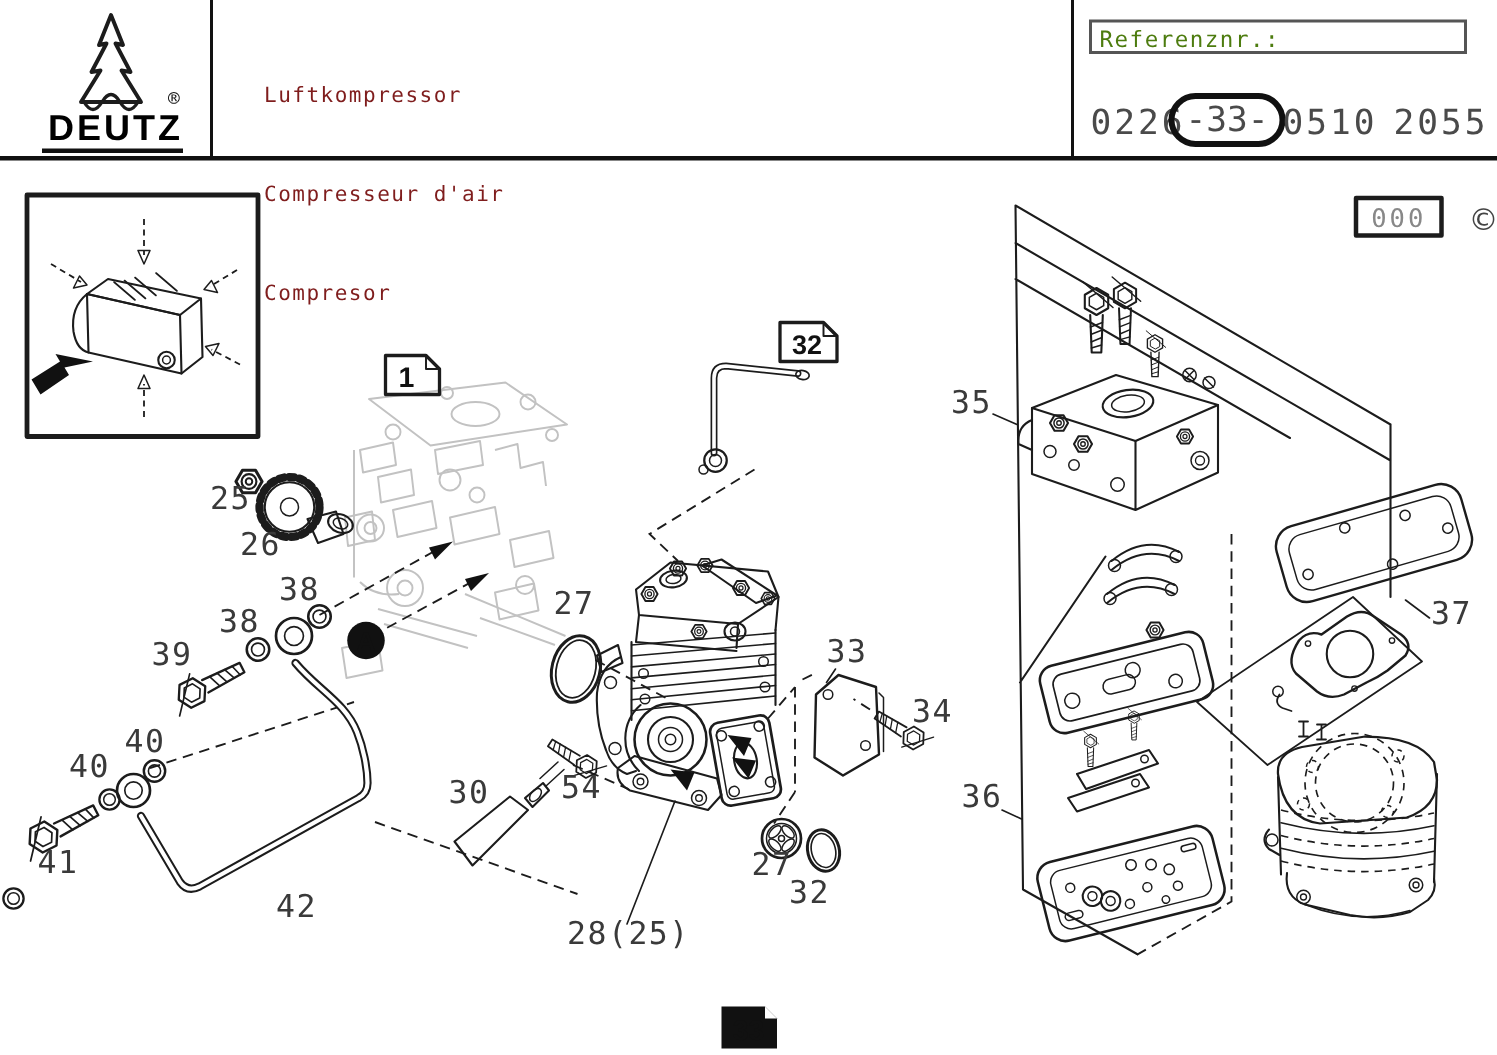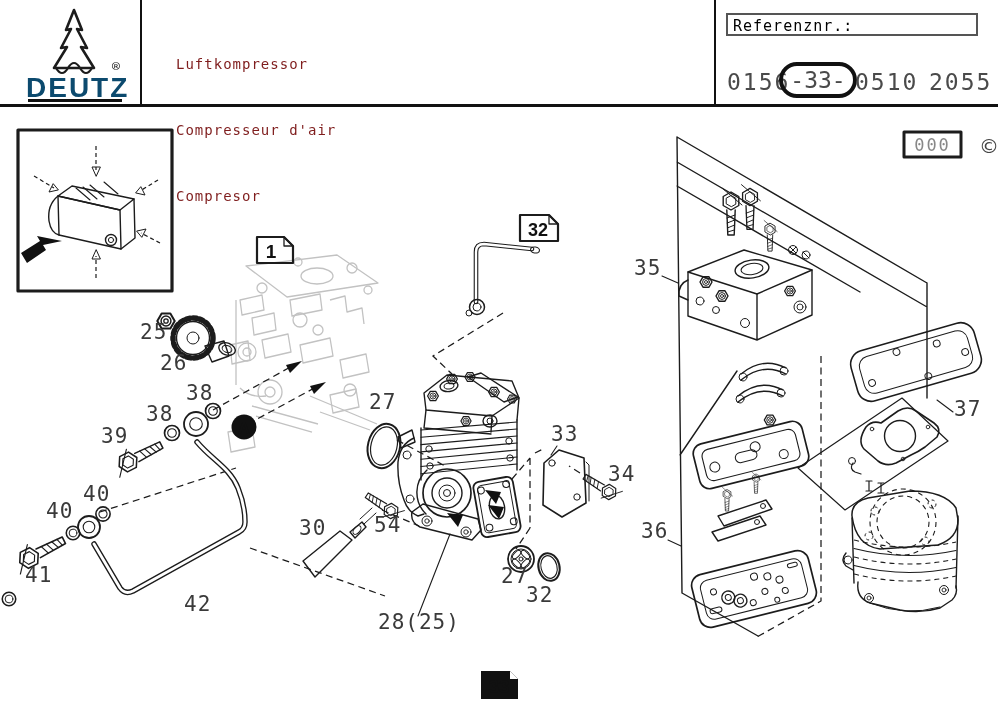--- a/index.html
+++ b/index.html
@@ -3,27 +3,27 @@
 <meta charset="utf-8">
 <style>
   html,body{margin:0;padding:0;background:#fff;}
   #page{position:relative;width:998px;height:703px;background:#fff;overflow:hidden;
         font-family:"DejaVu Sans Mono",monospace;color:#222;}
   
   .vline{position:absolute;top:0;width:2px;height:104px;background:#111;}
   .hrule{position:absolute;left:0;top:104px;width:998px;height:3px;background:#111;}
   .brand{position:absolute;left:12px;top:4px;width:124px;height:98px;text-align:center;}
   .brand-word{position:absolute;left:14px;top:68px;width:96px;font-family:"Liberation Sans",sans-serif;
-        font-weight:bold;font-size:28px;letter-spacing:2px;color:#0c4a6e;text-align:right;}
+        font-weight:bold;font-size:24px;letter-spacing:2px;color:#000000;text-align:right;}
   .brand-underline{position:absolute;left:16px;top:95px;width:94px;height:3px;background:#111;}
   .brand-reg{position:absolute;left:100px;top:55px;font-size:13px;color:#111;}
   .titles{position:absolute;left:176px;top:9px;font-size:14px;line-height:22px;
         letter-spacing:1px;color:#7f1d1d;white-space:pre;}
   .refbox{position:absolute;left:726px;top:13px;width:252px;height:23px;border:2px solid #555;
-        font-size:15px;color:#000000;padding-left:5px;line-height:22px;letter-spacing:1px;box-sizing:border-box;}
+        font-size:15px;color:#4d7c0f;padding-left:5px;line-height:22px;letter-spacing:1px;box-sizing:border-box;}
   .code{position:absolute;top:69px;font-size:23px;color:#4a4a4a;letter-spacing:2px;}
   .code-oval{position:absolute;left:779px;top:62px;width:78px;height:36px;border:4px solid #111;
         border-radius:19px;box-sizing:border-box;text-align:center;line-height:28px;
         font-size:23px;color:#4a4a4a;}
   
   .pn{position:absolute;font-size:21px;color:#3a3a3a;letter-spacing:1px;white-space:nowrap;text-align:right;}
   svg{position:absolute;left:0;top:0;}
   svg *{vector-effect:none;}
   .ln{stroke:#1c1c1c;stroke-width:1.4;fill:none;stroke-linecap:round;stroke-linejoin:round;}
   .ghost{stroke:#c2c2c2;stroke-width:1.3;fill:none;stroke-linejoin:round;}
@@ -50,21 +50,21 @@
     <div class="brand-underline"></div>
   </div>
 
   <div class="titles">
     <div>Luftkompressor</div>
     <div>Compresseur d'air</div>
     <div>Compresor</div>
   </div>
 
   <div class="refbox">Referenznr.:</div>
-  <div class="code" style="left:727px">0156</div>
+  <div class="code" style="left:727px">0226</div>
   <div class="code-oval">-33-</div>
   <div class="code" style="left:855px">0510</div>
   <div class="code" style="left:929px">2055</div>
 
   <svg width="998" height="703" viewBox="0 0 998 703">
     <defs>
       <g id="bolt">
         <polygon class="ln" points="9,0 4.5,7.8 -4.5,7.8 -9,0 -4.5,-7.8 4.5,-7.8"></polygon>
         <polygon class="ln" style="stroke-width:1" points="5.5,0 2.8,4.8 -2.8,4.8 -5.5,0 -2.8,-4.8 2.8,-4.8"></polygon>
         <path class="ln" d="M9,-4.2 L34,-3.2 L34,3.2 L9,4.2"></path>

